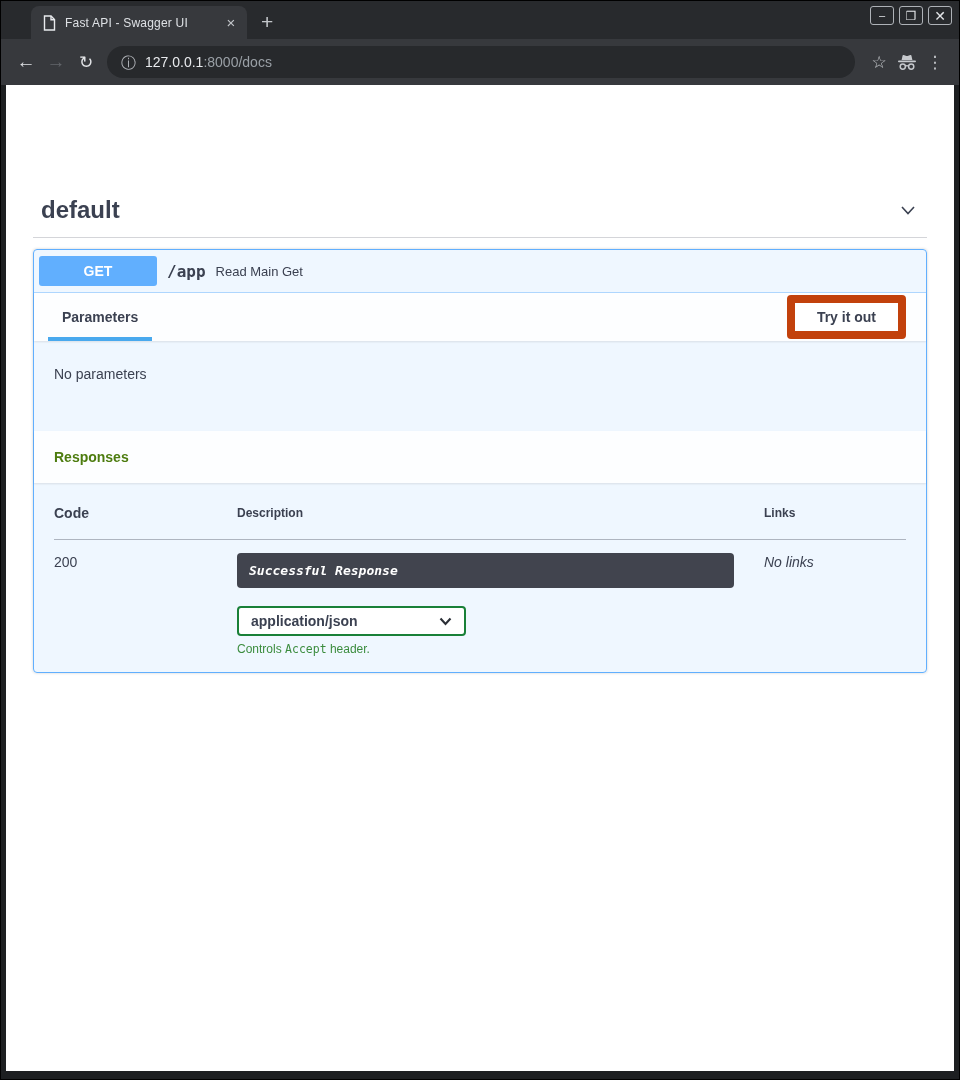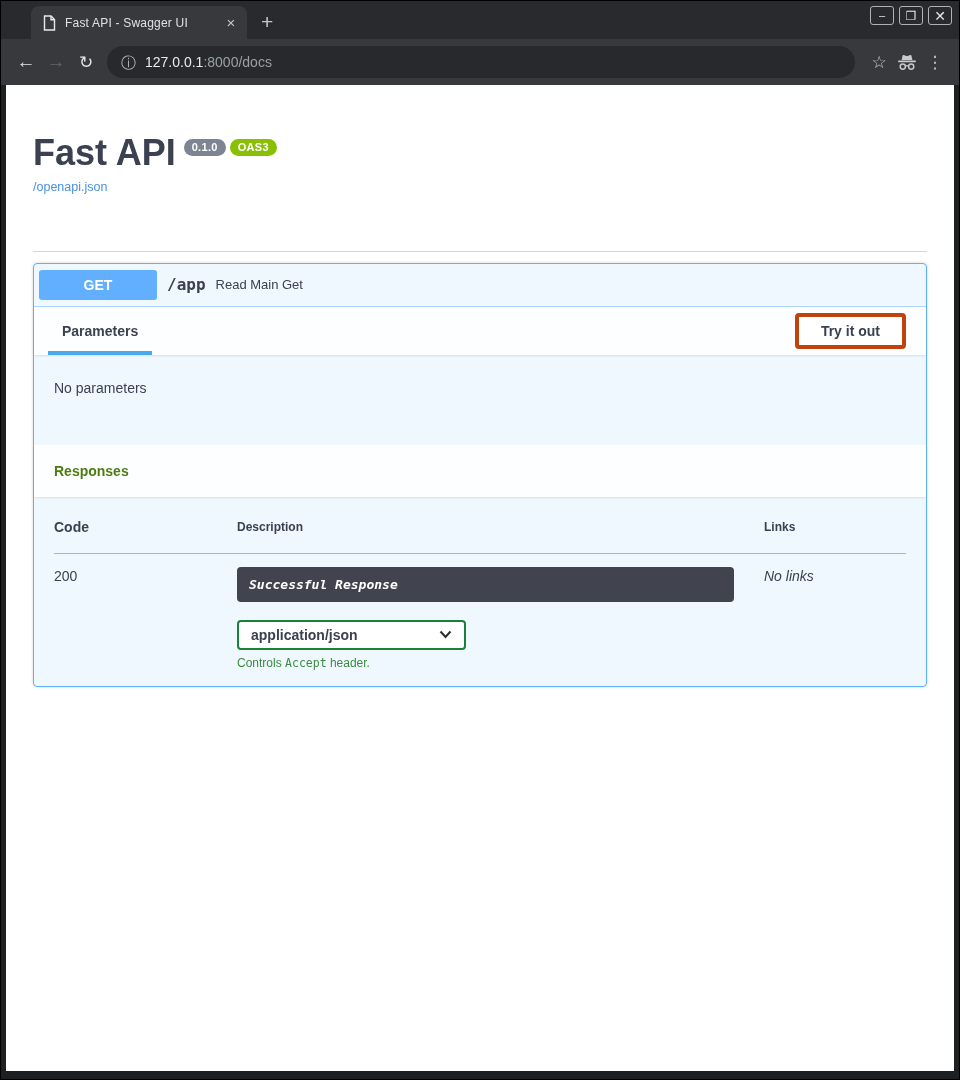--- a/index.html
+++ b/index.html
@@ -65,21 +65,21 @@
   }
   .op-summary { display: flex; align-items: center; padding: 6px 5px; gap: 10px; border-bottom: 1px solid rgba(97,175,254,.45); cursor: pointer; }
   .method-badge { background: #61affe; color: #fff; font-weight: 700; font-size: 14px; border-radius: 3px; width: 118px; text-align: center; padding: 7px 0; flex: none; }
   .op-path { font-family: "DejaVu Sans Mono", monospace; font-size: 16px; font-weight: 700; color: #3b4151; }
   .op-desc { font-size: 13px; color: #3b4151; }
 
   .section-header { background: rgba(255,255,255,.85); box-shadow: 0 1px 2px rgba(0,0,0,.1); display: flex; justify-content: space-between; align-items: center; padding: 0 20px; height: 48px; }
   .tab-item { position: relative; height: 100%; display: flex; align-items: center; padding: 3px 14px; margin-left: -6px; }
   .tab-item-label { font-size: 14px; font-weight: 700; color: #3b4151; }
   .tab-item::after { content: ""; position: absolute; left: 0; right: 0; bottom: 0; height: 4px; background: #49a9ee; }
-  .tryout-btn { background: #fff; border: 4px solid #c2410c; border-radius: 4px; padding: 6px 22px; font-size: 14px; font-weight: 700; color: #3b4151; font-family: "Liberation Sans", sans-serif; cursor: pointer; }
+  .tryout-btn { background: #fff; border: 8px solid #c2410c; border-radius: 4px; padding: 6px 22px; font-size: 14px; font-weight: 700; color: #3b4151; font-family: "Liberation Sans", sans-serif; cursor: pointer; }
 
   .params-body { padding: 25px 20px 49px; font-size: 14px; color: #3b4151; border-radius: 8px; }
   .responses-header { background: rgba(255,255,255,.85); box-shadow: 0 1px 2px rgba(0,0,0,.1); display: flex; align-items: center; padding: 0 20px; height: 52px; }
   .responses-title { font-size: 14px; font-weight: 700; color: #4d7c0f; }
 
   .responses-body { padding: 22px 20px 16px; }
   table.responses { width: 100%; border-collapse: collapse; }
   table.responses th { text-align: left; color: #3b4151; padding: 0 0 18px 0; border-bottom: 1px solid rgba(59,65,81,.2); font-weight: 700; }
   th.col-code { width: 183px; font-size: 14px; }
   th.col-desc { font-size: 12px; }
@@ -139,26 +139,30 @@
         <path d="M8.4 12.2 q1.6 -1 3.2 0" fill="none" stroke="#c6c9cd" stroke-width="1.3"></path>
       </svg>
     </div>
     <div class="tool-ic menu-ic">⋮</div>
   </div>
 
   <div class="page-frame">
     <div class="page">
       <div class="swagger">
 
-        <div>
-          <h1 class="api-title"><span>Fast API</span><span class="badge version">0.1.0</span><span class="badge oas">OAS3</span></h1>
-          <a class="spec-link" href="#">/openapi.json</a>
-        </div>
 
         <div class="tag-section">
+          <div class="tag-header">
+            <span class="tag-name">default</span>
+            <span style="display:flex;">
+              <svg width="22" height="22" viewBox="0 0 22 22">
+                  <polyline points="5,8 11,14.5 17,8" fill="none" stroke="#3b4151" stroke-width="1.6"></polyline>
+                </svg>
+            </span>
+          </div>
           <div class="tag-divider"></div>
 
           <div class="opblock">
 
             <div class="op-summary">
               <span class="method-badge">GET</span>
               <span class="op-path">/app</span>
               <span class="op-desc">Read Main Get</span>
             </div>
 

